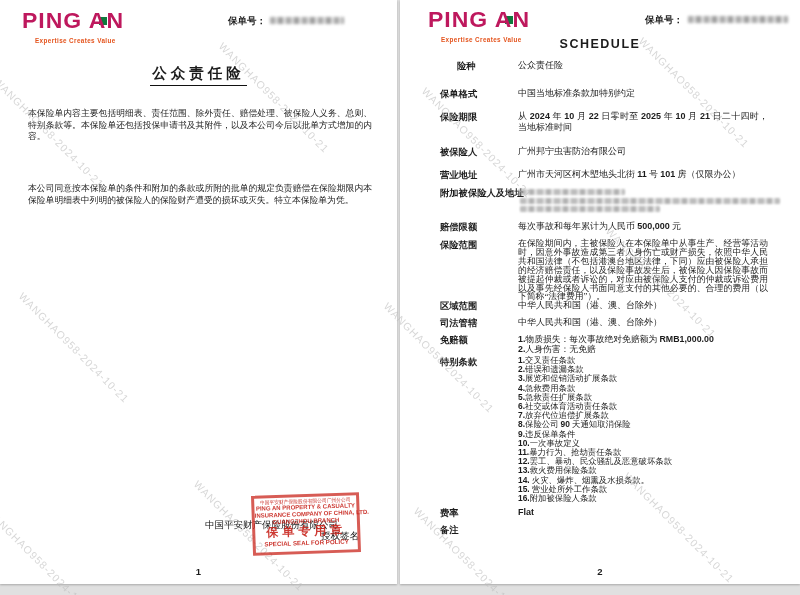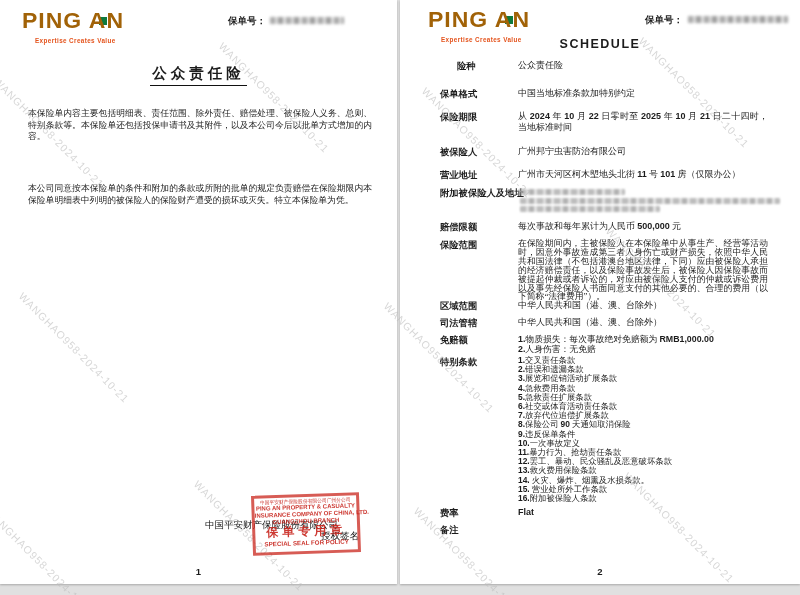--- a/index.html
+++ b/index.html
@@ -12,21 +12,21 @@
   .page{position:absolute;top:0;background:#ffffff;height:584px;box-shadow:0 1px 2px rgba(0,0,0,.25);}
   .page.left{left:0;width:397px;}
   .page.right{left:400px;width:400px;}
   .abs{position:absolute;}
   
   .logo{position:absolute;width:130px;height:40px;}
   .logo .brand{
     position:relative;z-index:1;
     font-family:"Liberation Sans","DejaVu Sans",sans-serif;
     font-weight:700;font-size:23px;letter-spacing:1px;line-height:22px;
-    color:#a16207;transform:scaleY(.96);transform-origin:0 0;white-space:nowrap;
+    color:#be185d;transform:scaleY(.96);transform-origin:0 0;white-space:nowrap;
   }
   .logo .greensq{position:absolute;z-index:0;width:8px;height:8px;background:#0e7a3d;left:77px;top:7px;}
   .logo .tagline{
     position:absolute;left:13px;top:27px;z-index:1;
     font-family:"Liberation Sans","DejaVu Sans",sans-serif;
     font-weight:700;font-size:6.3px;letter-spacing:.4px;color:#e4531c;white-space:nowrap;
   }
   .policy-label{font-weight:700;font-size:9.5px;white-space:nowrap;}
   .blurbar{
     background:repeating-linear-gradient(90deg,#8f8f8f 0 5px,#cfcfcf 5px 8px,#7f7f7f 8px 13px,#d8d8d8 13px 16px);

